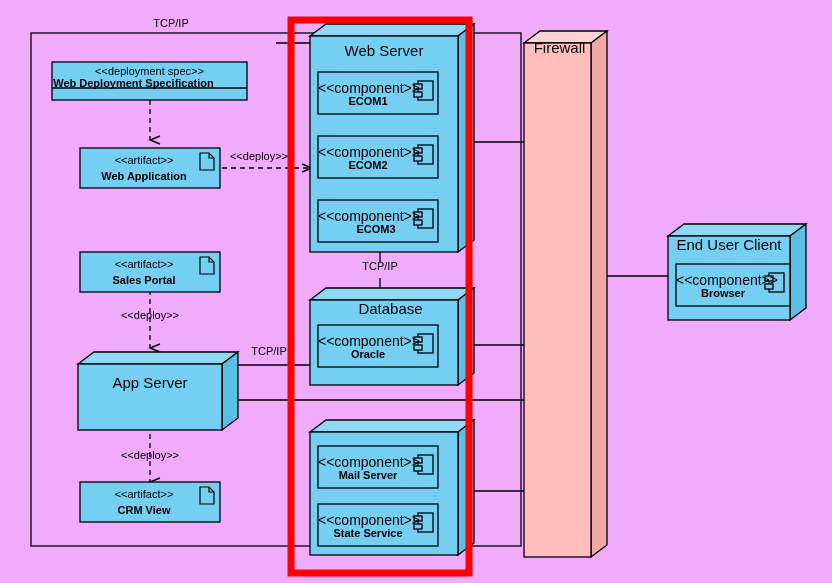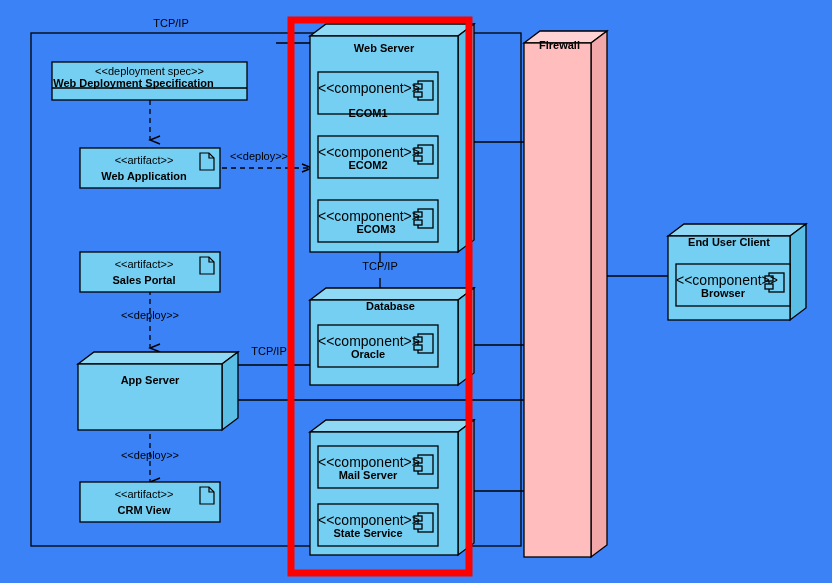--- a/index.html
+++ b/index.html
@@ -6,41 +6,41 @@
   * { box-sizing: border-box; }
   html, body {
     margin: 0; padding: 0;
     background: #ffffff;
     font-family: "Liberation Sans", sans-serif;
   }
   #stage {
     position: relative;
     width: 832px;
     height: 583px;
-    background: #3b82f6;
+    background: #f0abfc;
     overflow: hidden;
   }
   #svg-layer {
     position: absolute;
     left: 0; top: 0;
     width: 832px; height: 583px;
   }
   .lbl {
     position: absolute;
     font-size: 11px;
     color: #000000;
     text-align: center;
     white-space: nowrap;
     line-height: 1;
   }
   .lbl-bold { font-weight: bold; }
   .node-title {
     position: absolute;
-    font-size: 11px;
-    font-weight: bold;
+    font-size: 15px;
+    font-weight: normal;
     color: #000;
     text-align: center;
     white-space: nowrap;
   }
   .cmp-stereo {
     position: absolute;
     font-size: 14px;
     color: #000;
     text-align: center;
     white-space: nowrap;
@@ -222,21 +222,21 @@
 
   <div class="lbl" style="left:110px; top:310px; width:80px;">&lt;&lt;deploy&gt;&gt;</div>
 
   <div class="lbl" style="left:80px; top:489px; width:128px;">&lt;&lt;artifact&gt;&gt;</div>
   <div class="lbl lbl-bold" style="left:80px; top:505px; width:128px;">CRM View</div>
 
   <div class="lbl" style="left:110px; top:450px; width:80px;">&lt;&lt;deploy&gt;&gt;</div>
 
   <div class="node-title" style="left:310px; top:42px; width:148px;">Web Server</div>
   <div class="cmp-stereo" style="left:318px; top:80px; width:100px;">&lt;&lt;component&gt;&gt;</div>
-  <div class="cmp-name" style="left:318px; top:95px; width:100px;margin-top:12px;">ECOM1</div>
+  <div class="cmp-name" style="left:318px; top:95px; width:100px;">ECOM1</div>
   <div class="cmp-stereo" style="left:318px; top:144px; width:100px;">&lt;&lt;component&gt;&gt;</div>
   <div class="cmp-name" style="left:318px; top:159px; width:100px;">ECOM2</div>
   <div class="cmp-stereo" style="left:318px; top:208px; width:100px;">&lt;&lt;component&gt;&gt;</div>
   <div class="cmp-name" style="left:318px; top:223px; width:100px;margin-left:8px;">ECOM3</div>
 
   <div class="lbl" style="left:340px; top:261px; width:80px;">TCP/IP</div>
 
   <div class="node-title" style="left:310px; top:300px; width:148px;padding-left:13px;">Database</div>
   <div class="cmp-stereo" style="left:318px; top:333px; width:100px;">&lt;&lt;component&gt;&gt;</div>
   <div class="cmp-name" style="left:318px; top:348px; width:100px;">Oracle</div>

